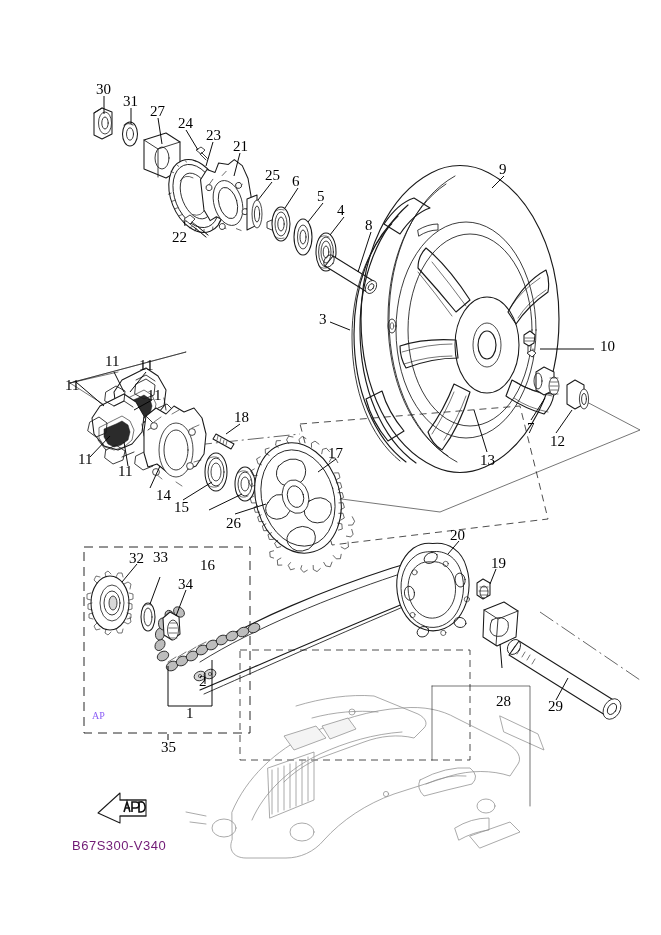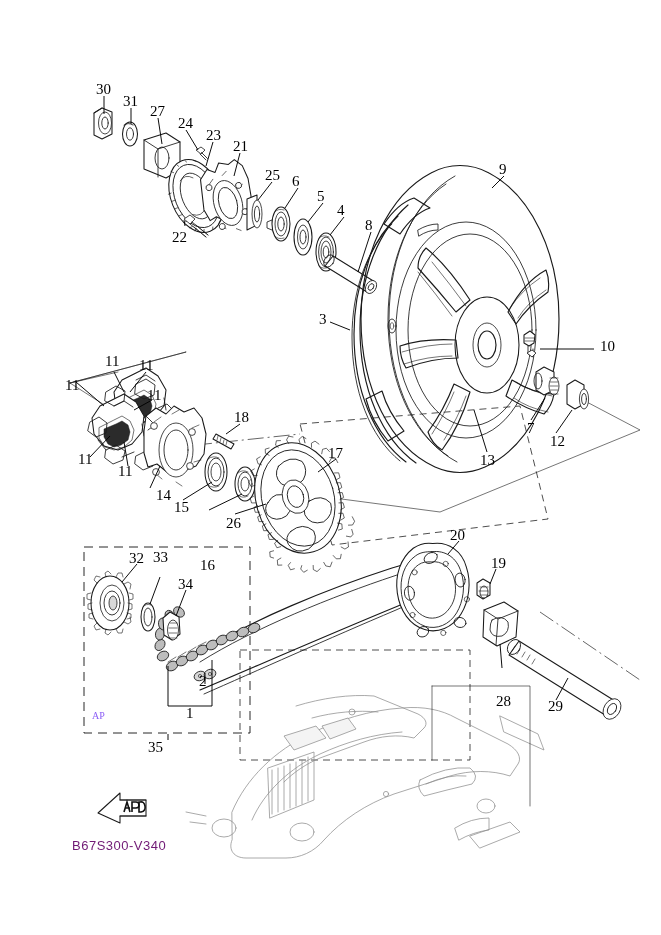--- a/index.html
+++ b/index.html
@@ -626,18 +626,18 @@
   <div class="lbl" style="left:328px;top:446px;">17</div>
   <div class="lbl" style="left:450px;top:528px;">20</div>
   <div class="lbl" style="left:491px;top:556px;">19</div>
   <div class="lbl" style="left:496px;top:669px;margin-top:25px;">28</div>
   <div class="lbl" style="left:548px;top:699px;">29</div>
   <div class="lbl" style="left:129px;top:551px;font-family:Liberation Serif, serif;">32</div>
   <div class="lbl" style="left:153px;top:550px;">33</div>
   <div class="lbl" style="left:178px;top:577px;">34</div>
   <div class="lbl" style="left:199px;top:674px;">2</div>
   <div class="lbl" style="left:186px;top:706px;">1</div>
-  <div class="lbl" style="left:148px;top:740px;">35</div>
+  <div class="lbl" style="left:161px;top:740px;">35</div>
 
   <div class="apbox-lbl" style="left:92px;top:710px;">AP</div>
 
   <div class="code" style="left:72px;top:838px;">B67S300-V340</div>
 </div>
 
 </body></html>

